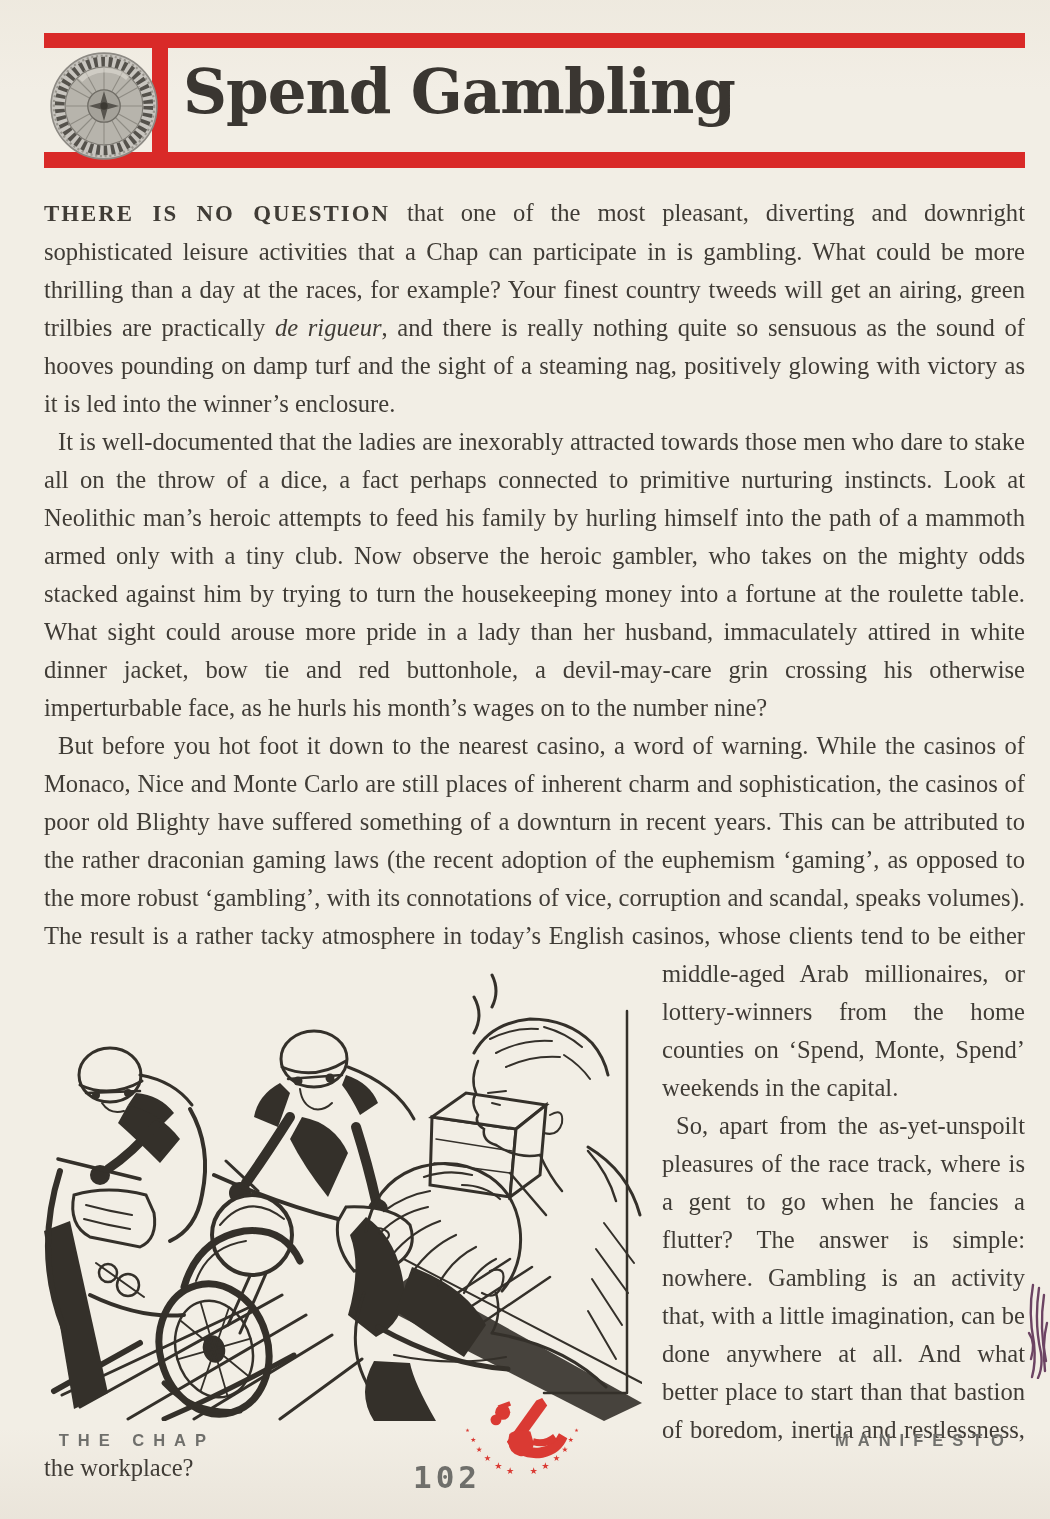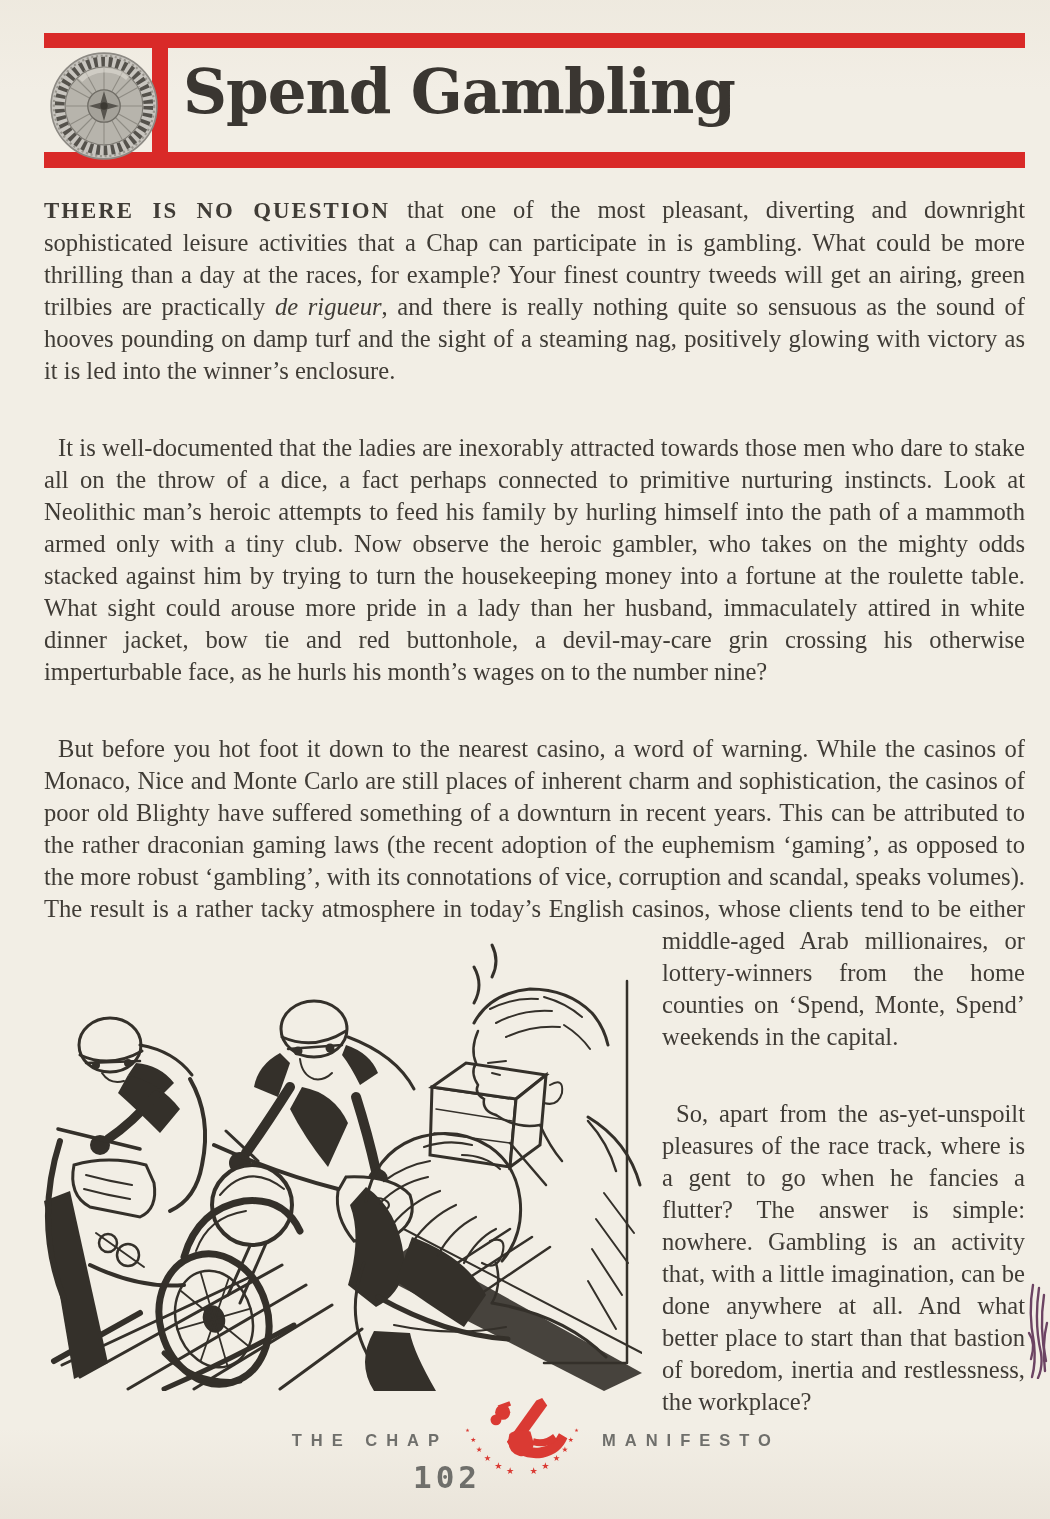--- a/index.html
+++ b/index.html
@@ -20,37 +20,37 @@
   .roulette{position:absolute;left:50px;top:52px;width:108px;height:108px;}
   .page-title{
     position:absolute;left:183px;top:56px;
     font-family:"DejaVu Serif", serif;
     font-weight:bold;font-size:61px;letter-spacing:-1px;
     color:#3a3631;
   }
   
   .article{
     position:absolute;left:44px;top:194px;width:981px;
-    font-size:24.6px;line-height:32px;
+    font-size:24.6px;line-height:38px;
     text-align:justify;hyphens:none;
   }
   .article p{margin:0;}
-  .article p.indent{text-indent:14px;margin-top:45px;}
+  .article p.indent{text-indent:14px;}
   .lead-in{font-weight:bold;letter-spacing:2px;font-size:.93em;}
   .italic-phrase{font-style:italic;}
   
   .illo{
     float:left;width:598px;height:458px;
     margin:8px 20px 2px 0;
   }
   .illo svg{display:block;width:100%;height:100%;}
   
   .footer{
     position:absolute;left:0;top:1398px;width:1050px;height:84px;
-    display:flex;align-items:center;justify-content:center;
+    display:flex;align-items:center;justify-content:space-between;
   }
   .footer-label{
     font-family:"Liberation Sans", sans-serif;
     font-weight:bold;font-size:16.5px;letter-spacing:9px;
     color:#6f6f6b;width:215px;white-space:nowrap;
   }
   .footer-label.left{text-align:right;margin-right:10px;}
   .footer-label.right{text-align:left;margin-left:16px;}
   .emblem{width:128px;height:84px;flex:0 0 auto;}
   .page-number{

